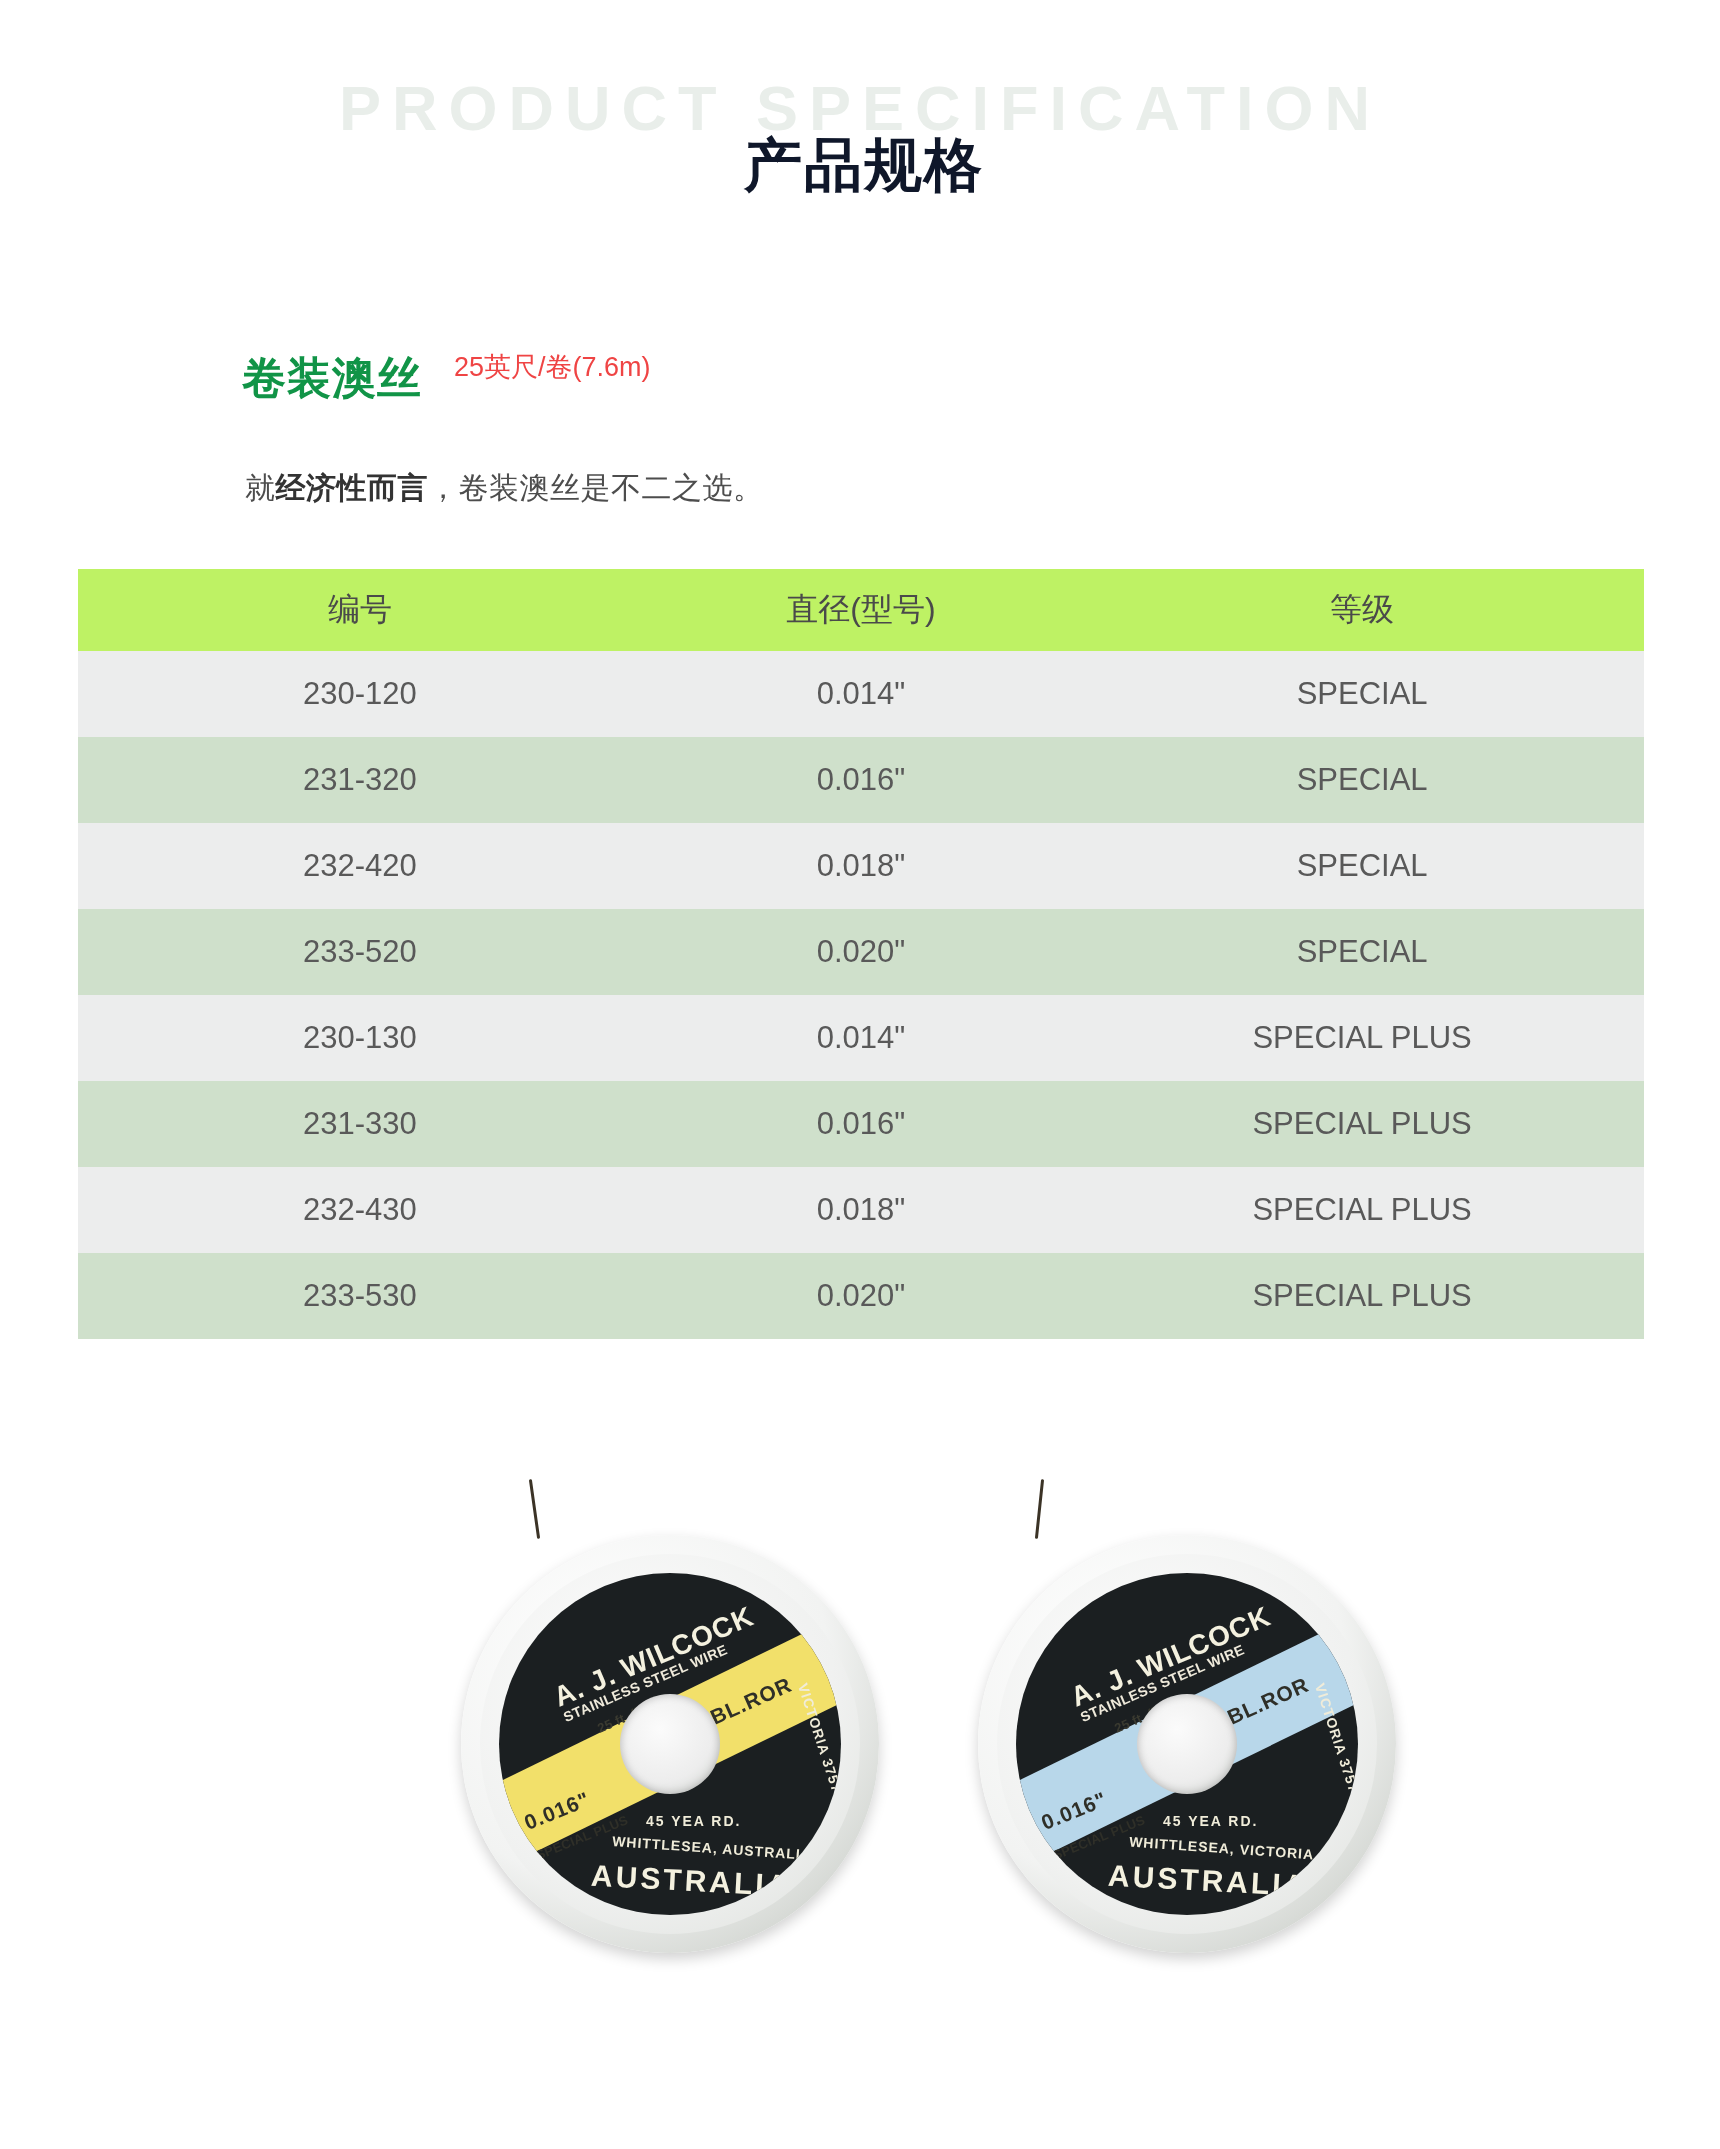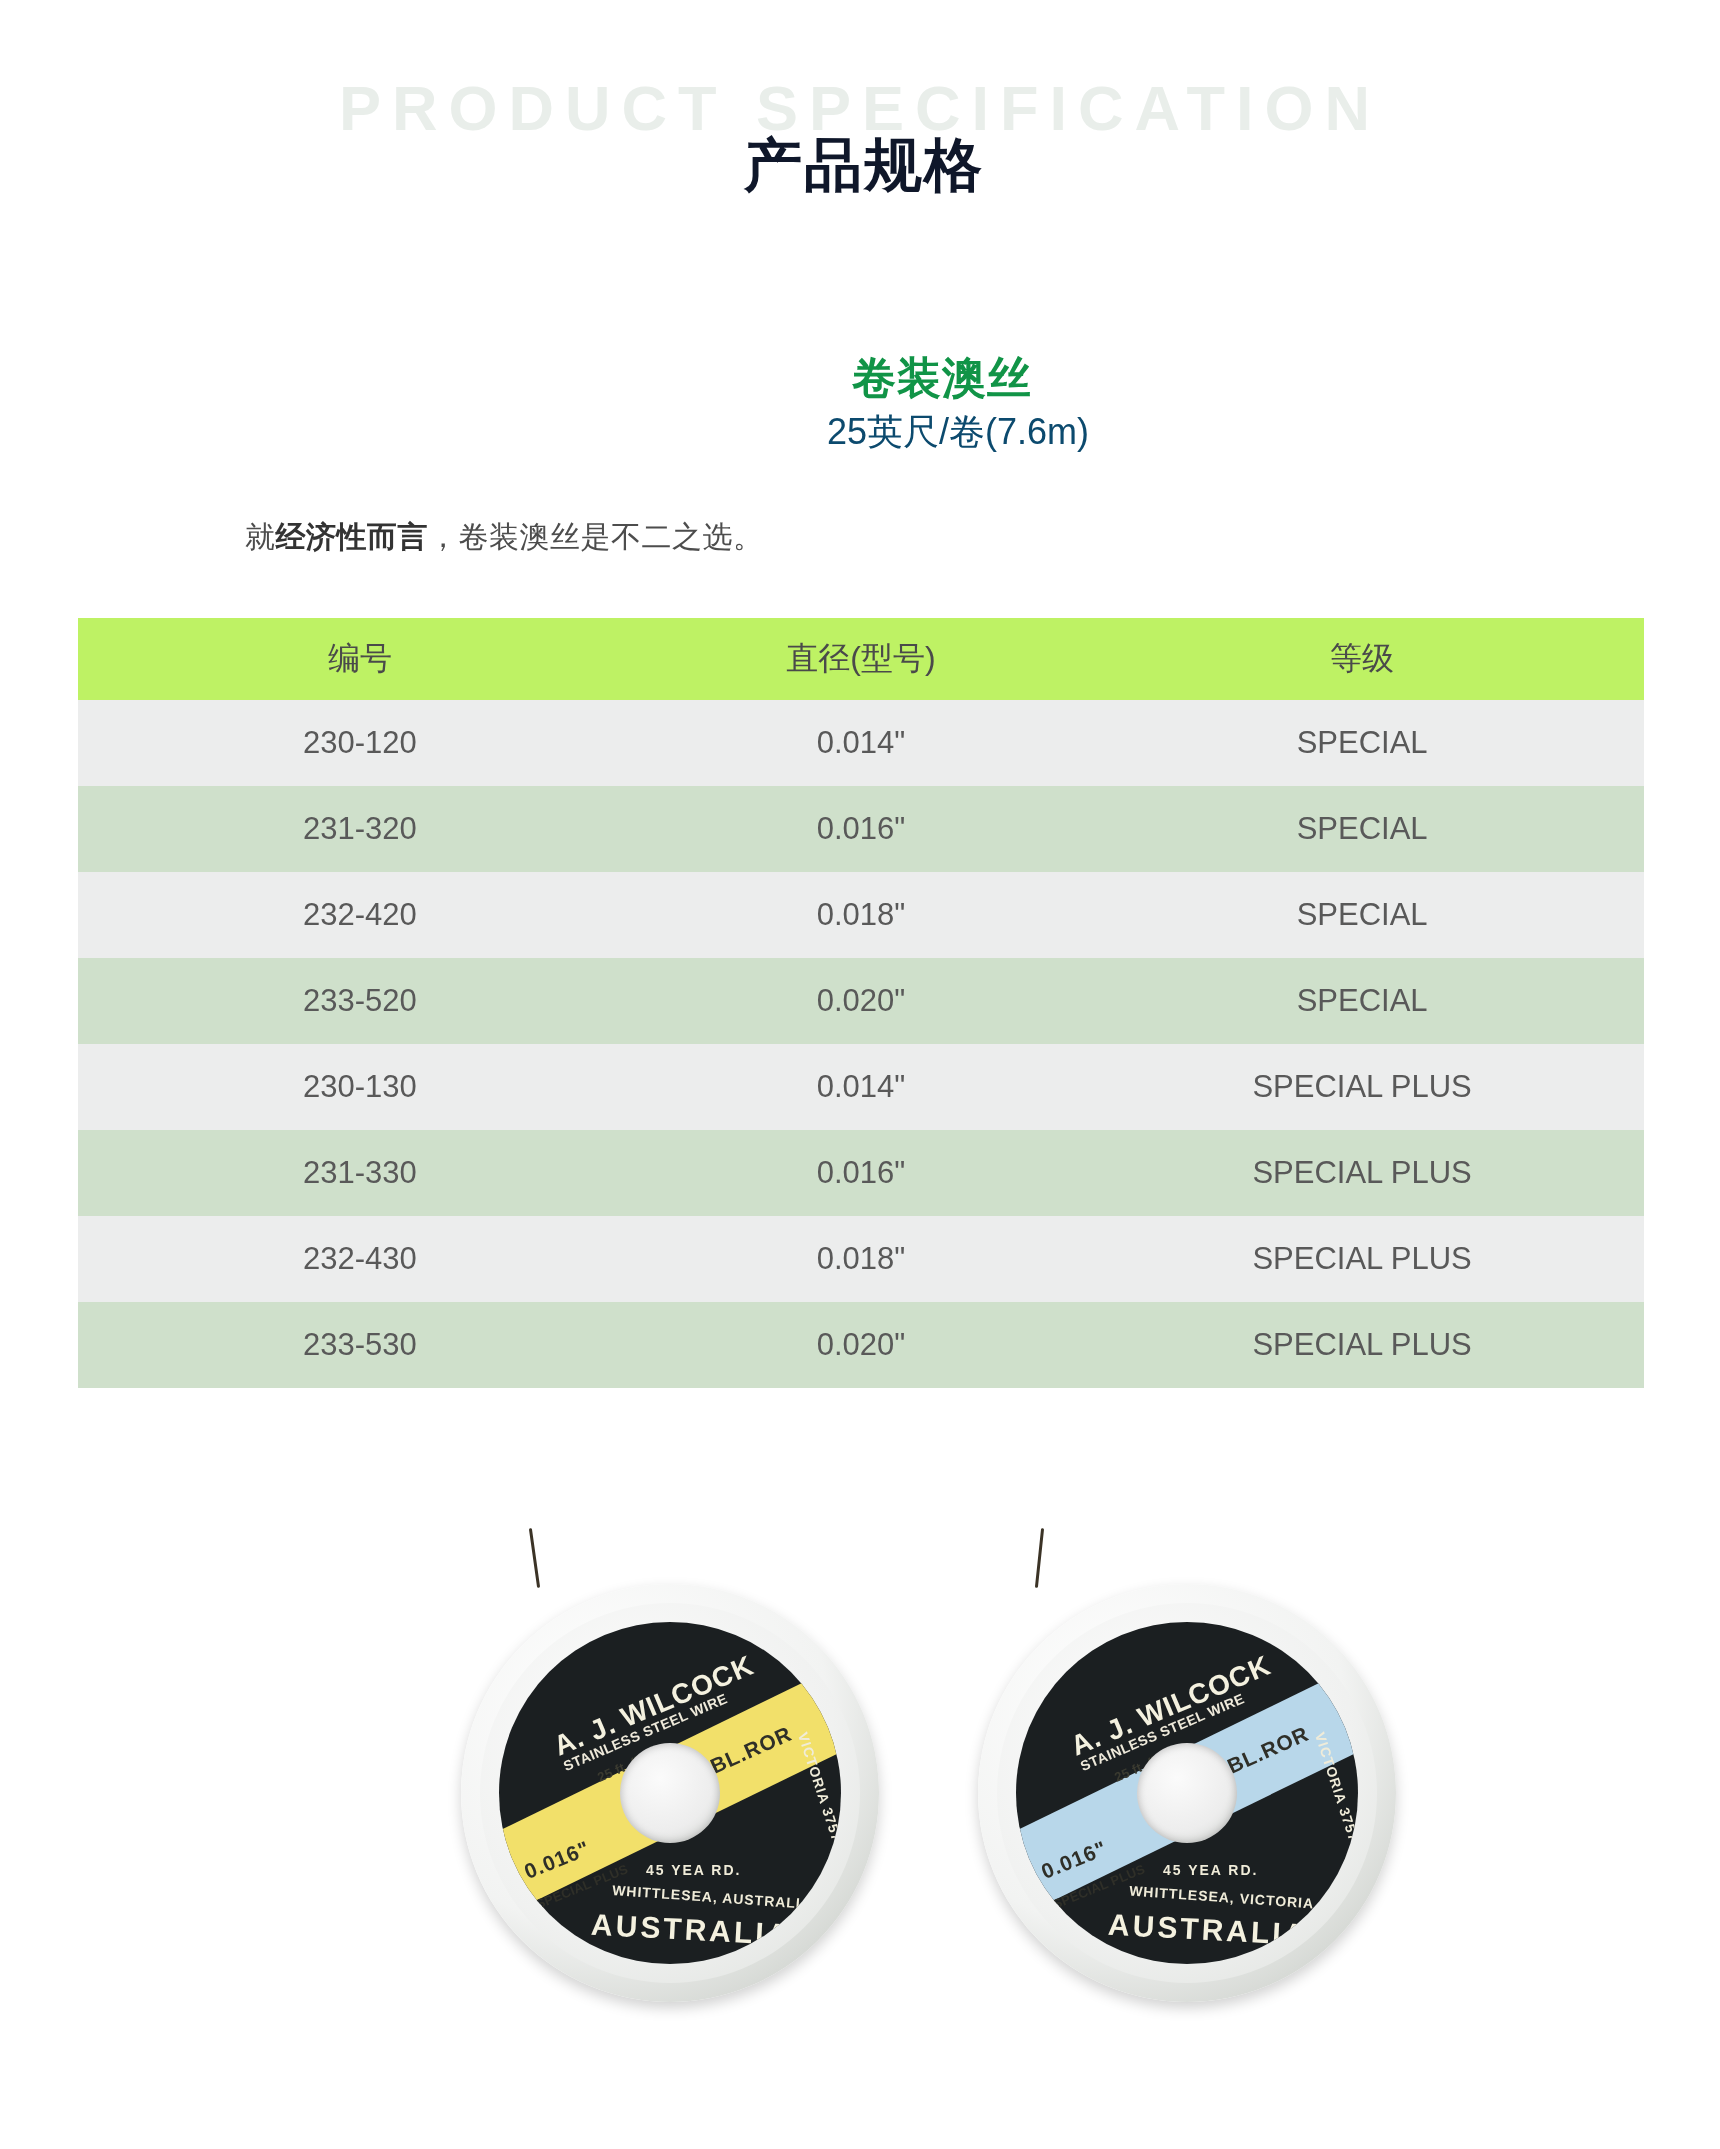--- a/index.html
+++ b/index.html
@@ -46,34 +46,33 @@
     letter-spacing: 2px;
   }
 
   
   .content {
     padding: 0 78px;
     box-sizing: border-box;
   }
   .section-heading {
     display: flex;
-    align-items: center;
+    align-items: flex-start;
     margin-top: 100px;
     margin-left: 164px;
-    flex-direction: column;
   }
   .section-heading .zh {
     font-size: 44px;
     font-weight: bold;
     color: #119447;
     letter-spacing: 1px;
   }
   .section-heading .spec {
-    font-size: 36px;
-    color: #0c4a6e;
+    font-size: 27px;
+    color: #ef4444;
     margin-left: 32px;
     letter-spacing: 0px;
   }
 
   .section-desc {
     margin-top: 60px;
     margin-left: 167px;
     font-size: 30px;
     color: #4d4d4d;
     letter-spacing: 0.5px;

